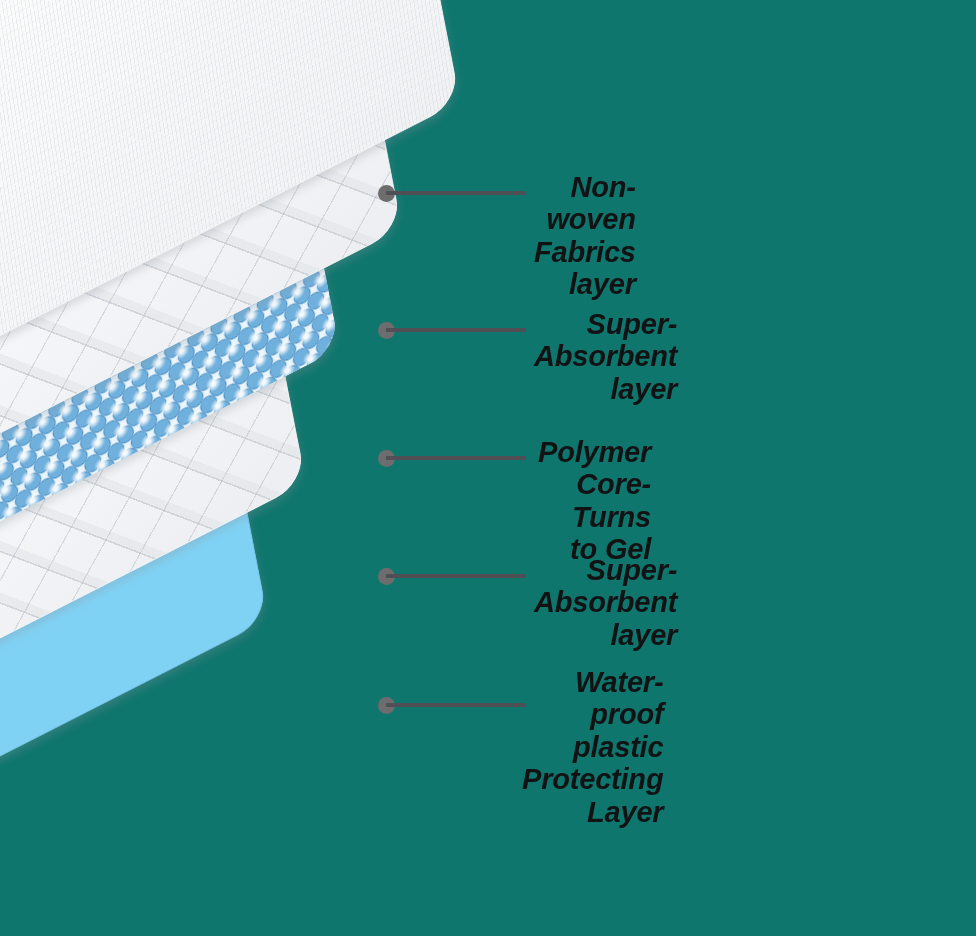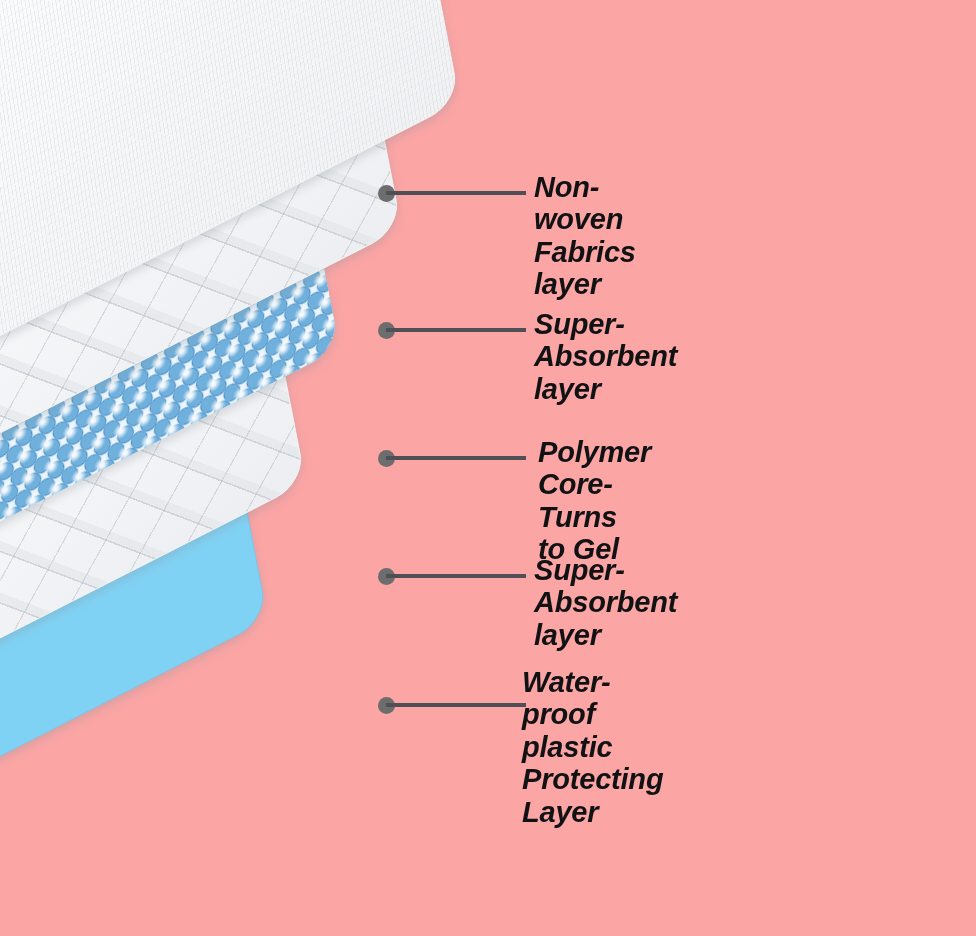--- a/index.html
+++ b/index.html
@@ -1,20 +1,20 @@
 <!DOCTYPE html>
 <html><head>
 <meta charset="utf-8">
 <style>
   html,body{margin:0;padding:0;}
   body{
     width:976px;height:936px;overflow:hidden;background:#ffffff;
     font-family:"Liberation Sans","DejaVu Sans",sans-serif;
   }
-  #stage{position:relative;width:976px;height:936px;overflow:hidden;background:#fca5a5;}
+  #stage{position:relative;width:976px;height:936px;overflow:hidden;background:#0f766e;text-align:right;}
 
   
   .layer{
     position:absolute;
     width:700px;height:460px;
     border-radius:34px;
     transform-origin:50% 50%;
     transform:rotate(-27deg) skewX(-16deg) scaleY(.84);
     box-shadow:0 5px 9px rgba(140,148,156,.30);
   }

